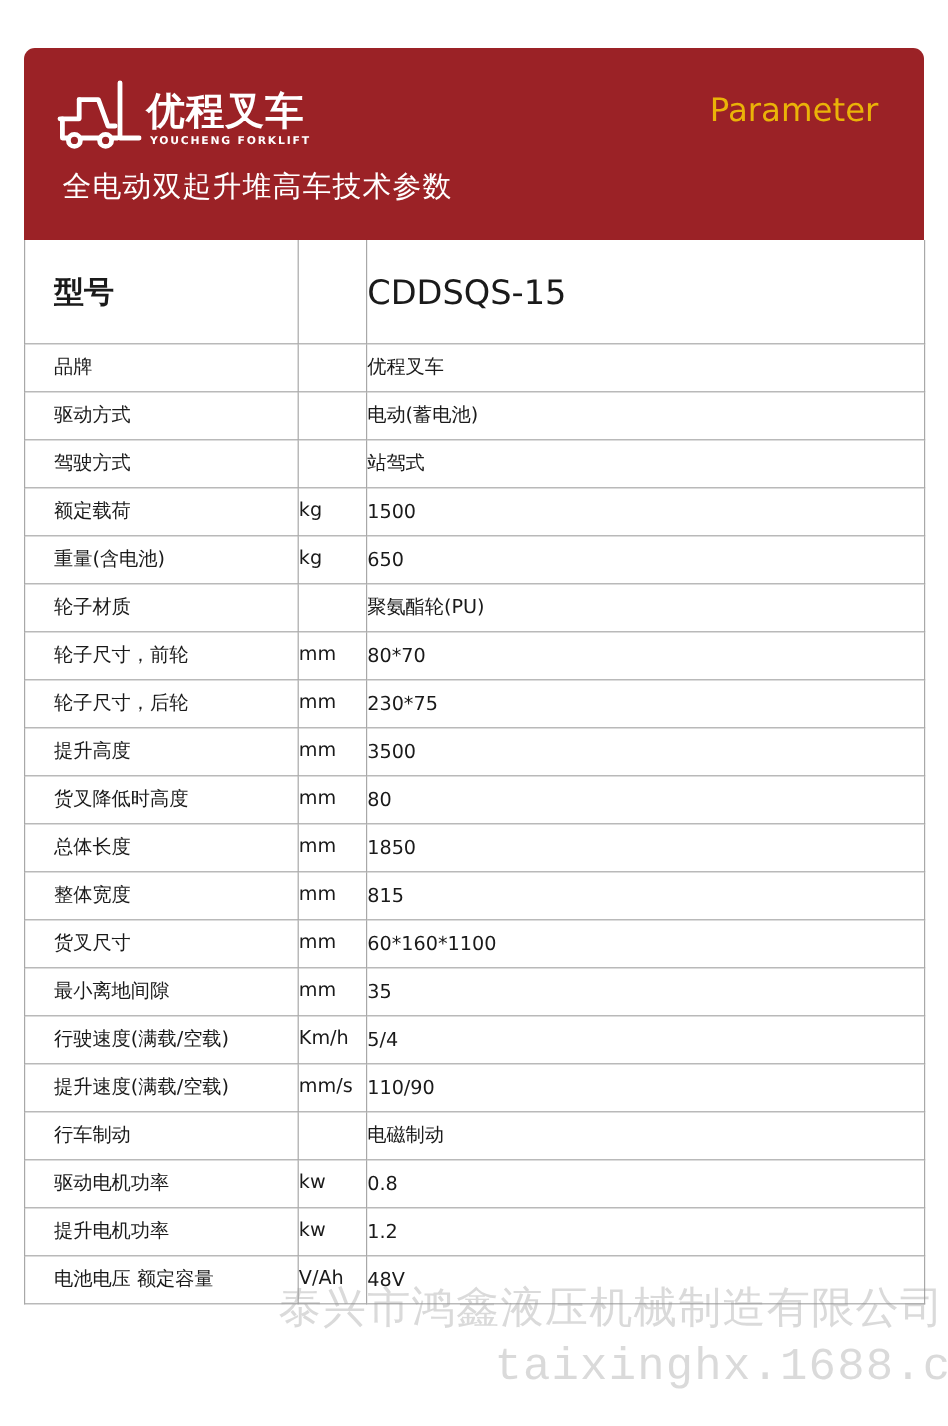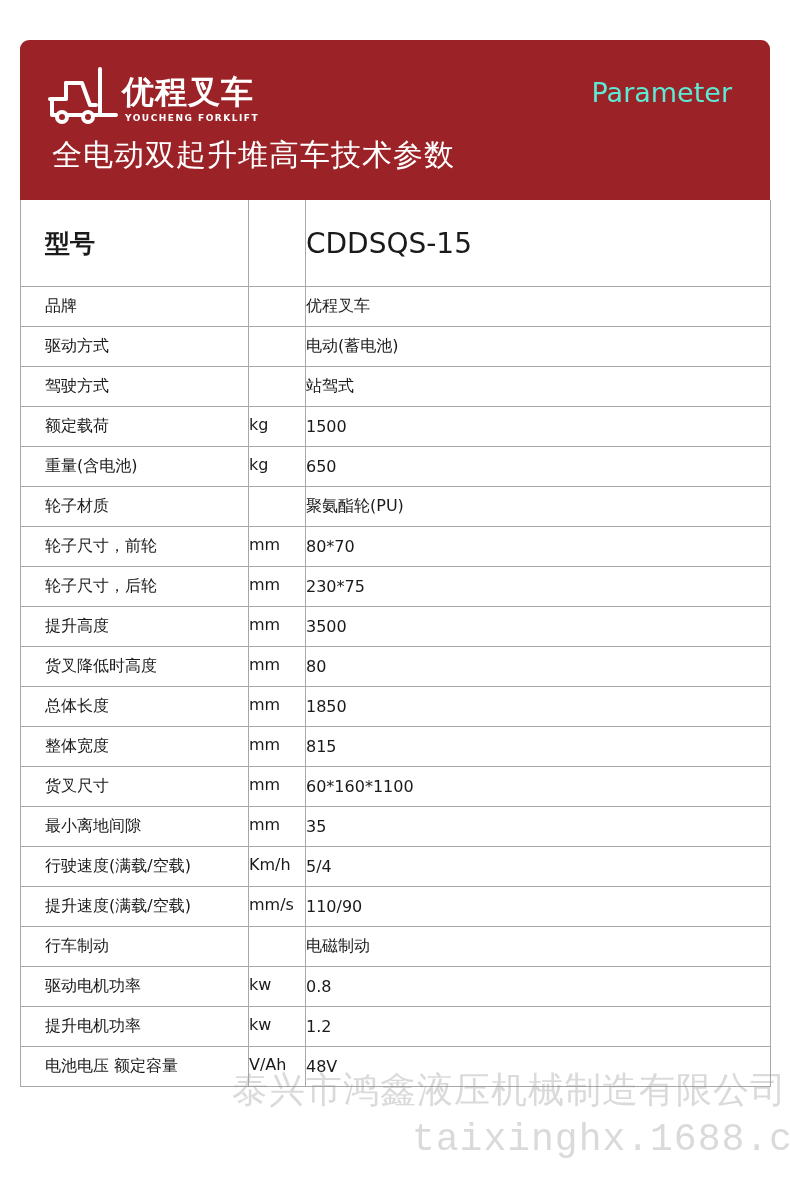--- a/index.html
+++ b/index.html
@@ -1,22 +1,22 @@
 <!DOCTYPE html>
 <html><head>
 <meta charset="utf-8">
 <style>
   html,body{margin:0;padding:0;background:#ffffff;}
   body{width:790px;height:1188px;position:relative;overflow:hidden;font-family:"DejaVu Sans","Liberation Sans",sans-serif;color:#1a1a1a;}
   .banner{position:absolute;left:20px;top:40px;width:750px;height:160px;background:#9b2226;border-radius:9px 9px 0 0;}
   .logo-icon{position:absolute;left:26px;top:25px;width:72px;height:62px;}
   .brand-cn{position:absolute;left:102px;top:34px;font-size:32px;font-weight:bold;color:#fff;letter-spacing:1px;line-height:36px;}
   .brand-en{position:absolute;left:105px;top:72px;font-size:9px;font-weight:bold;color:#fff;letter-spacing:1.5px;line-height:12px;}
-  .param{position:absolute;right:38px;top:36px;font-size:27px;color:#5eead4;font-family:"DejaVu Sans",sans-serif;line-height:34px;}
-  .subtitle{position:absolute;left:32px;top:98px;font-size:30px;color:#fff;line-height:34px;letter-spacing:1px;}
+  .param{position:absolute;right:38px;top:36px;font-size:27px;color:#eab308;font-family:"DejaVu Sans",sans-serif;line-height:34px;}
+  .subtitle{position:absolute;left:32px;top:98px;font-size:24px;color:#fff;line-height:34px;letter-spacing:1px;}
   table.spec{position:absolute;left:20px;top:200px;width:750px;border-collapse:collapse;table-layout:fixed;}
   table.spec td{border:1px solid #a8a8a8;height:39px;padding:0;font-size:16px;vertical-align:middle;}
   table.spec tr.head td{height:78px;border-top:none;}
   table.spec td.name{padding-left:24px;text-align:left;}
   table.spec td.unit{vertical-align:top;padding-top:8px;height:31px;}
   table.spec td.val{}
   table.spec tr.head td.name{font-size:25px;font-weight:bold;}
   table.spec tr.head td.val{font-size:28px;}
   .wm{position:absolute;color:rgba(150,150,150,0.35);pointer-events:none;white-space:nowrap;font-family:Liberation Mono, monospace;}
   .wm1{left:232px;top:1066px;font-size:36px;letter-spacing:1px;}

